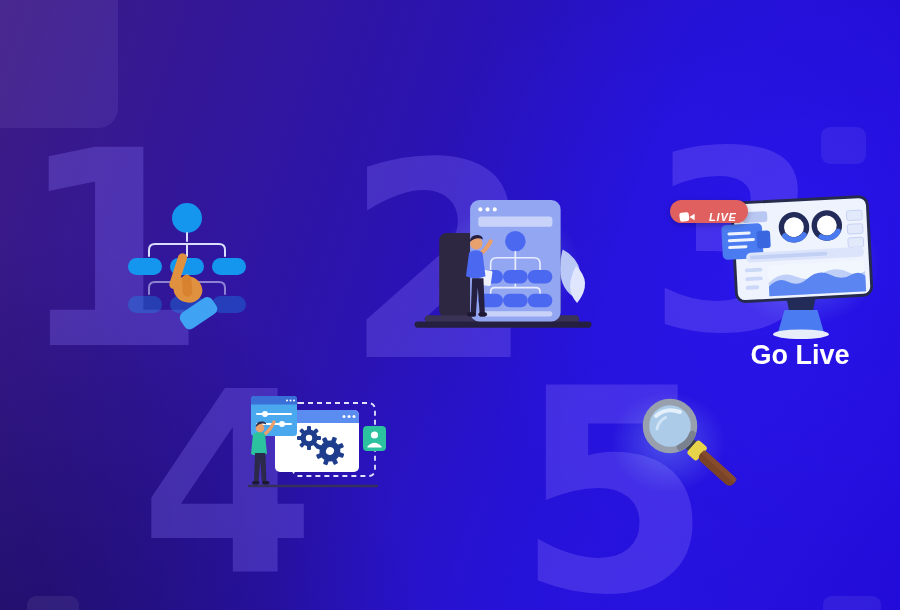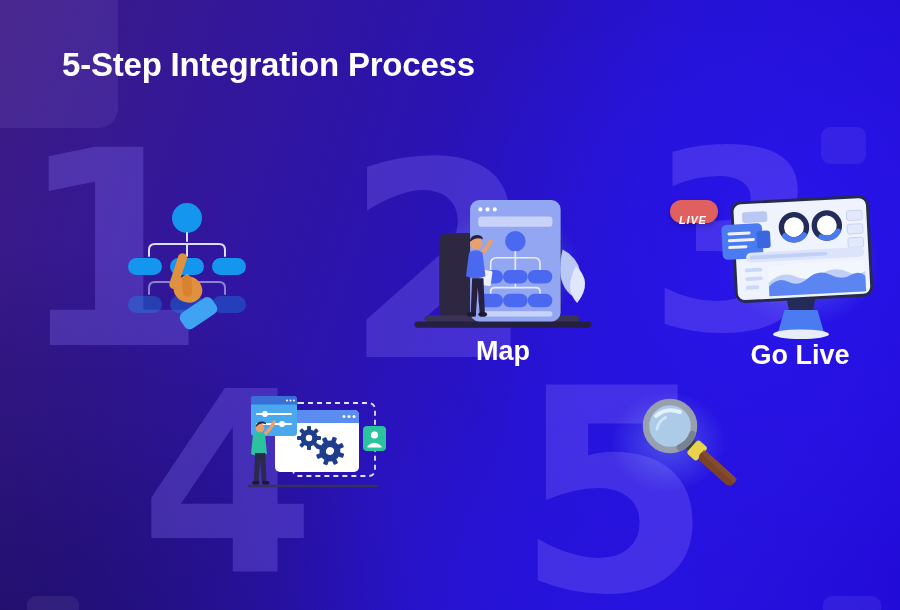--- a/index.html
+++ b/index.html
@@ -43,37 +43,35 @@
   .step-connect   { left:102px; top:196px; width:170px; }
   .step-map       { left:410px; top:196px; width:186px; }
   .step-golive    { left:698px; top:192px; width:204px; }
   .step-configure { left:235px; top:390px; width:160px; }
   .step-test      { left:608px; top:382px; width:140px; }
   .live-badge {
     position:absolute; left:-28px; top:8px; height:23px; padding:0 11px 0 9px;
     display:flex; align-items:flex-end; gap:14px;
     background:var(--live-red,#e05f5f); border-radius:13px;
     box-shadow:0 2px 6px rgba(0,0,0,0.25);
-    flex-direction:column;
   }
   .live-badge .live-text {
     color:#fff; font-size:11px; font-weight:700; font-style:italic; letter-spacing:0.8px;
   }
 </style>
 </head>
 <body>
 
 <div class="canvas">
 
   <div class="deco deco-tl"></div>
   <div class="deco deco-tr"></div>
   <div class="deco deco-bl"></div>
   <div class="deco deco-br"></div>
 
-  <h1 class="title">5-Step Integration Process</h1>
 
   <div class="numeral n1">1</div>
   <div class="numeral n2">2</div>
   <div class="numeral n3">3</div>
   <div class="numeral n4">4</div>
   <div class="numeral n5">5</div>
 
   <div class="glow glow-map"></div>
   <div class="glow glow-golive"></div>
   <div class="glow glow-test"></div>
@@ -138,21 +136,20 @@
         <path d="M66,58 Q74,52 78,44" stroke="#e8a06c" stroke-width="4" stroke-linecap="round" fill="none"></path>
         <rect x="67" y="72" width="12" height="15" rx="1.5" fill="#eef1fe" transform="rotate(8 73 79)"></rect>
         <path d="M57,55 q7,-4.5 13,0 l3,23 q-9.5,4 -19,0 z" fill="#4b68f0"></path>
         <circle cx="64" cy="46" r="6" fill="#e8a06c"></circle>
         <path d="M57.5,45 q0.8,-7.5 8.2,-7 q4.3,0.4 4.8,4.2 q-6.5,-3.4 -13,2.8z" fill="#262040"></path>
         <path d="M60,80 l-1.5,37 h5 l2,-28 2,28 h5 l-1.5,-37z" fill="#262040"></path>
         <rect x="55" y="113" width="8.5" height="4" rx="2" fill="#1d1833"></rect>
         <rect x="66" y="113" width="8.5" height="4" rx="2" fill="#1d1833"></rect>
       </g>
     </svg>
-    <div class="label">Map</div>
   </div>
 
   <div class="step step-golive">
     <div class="live-badge">
       <svg width="16" height="12" viewBox="0 0 16 12">
         <rect x="0.6" y="1.6" width="9.4" height="8.8" rx="2" fill="#fff" transform="rotate(-6 5 6)"></rect>
         <path d="M10.4,6 l5.2,-3.3 v6.6 z" fill="#fff"></path>
       </svg>
       <span class="live-text">LIVE</span>
     </div>

